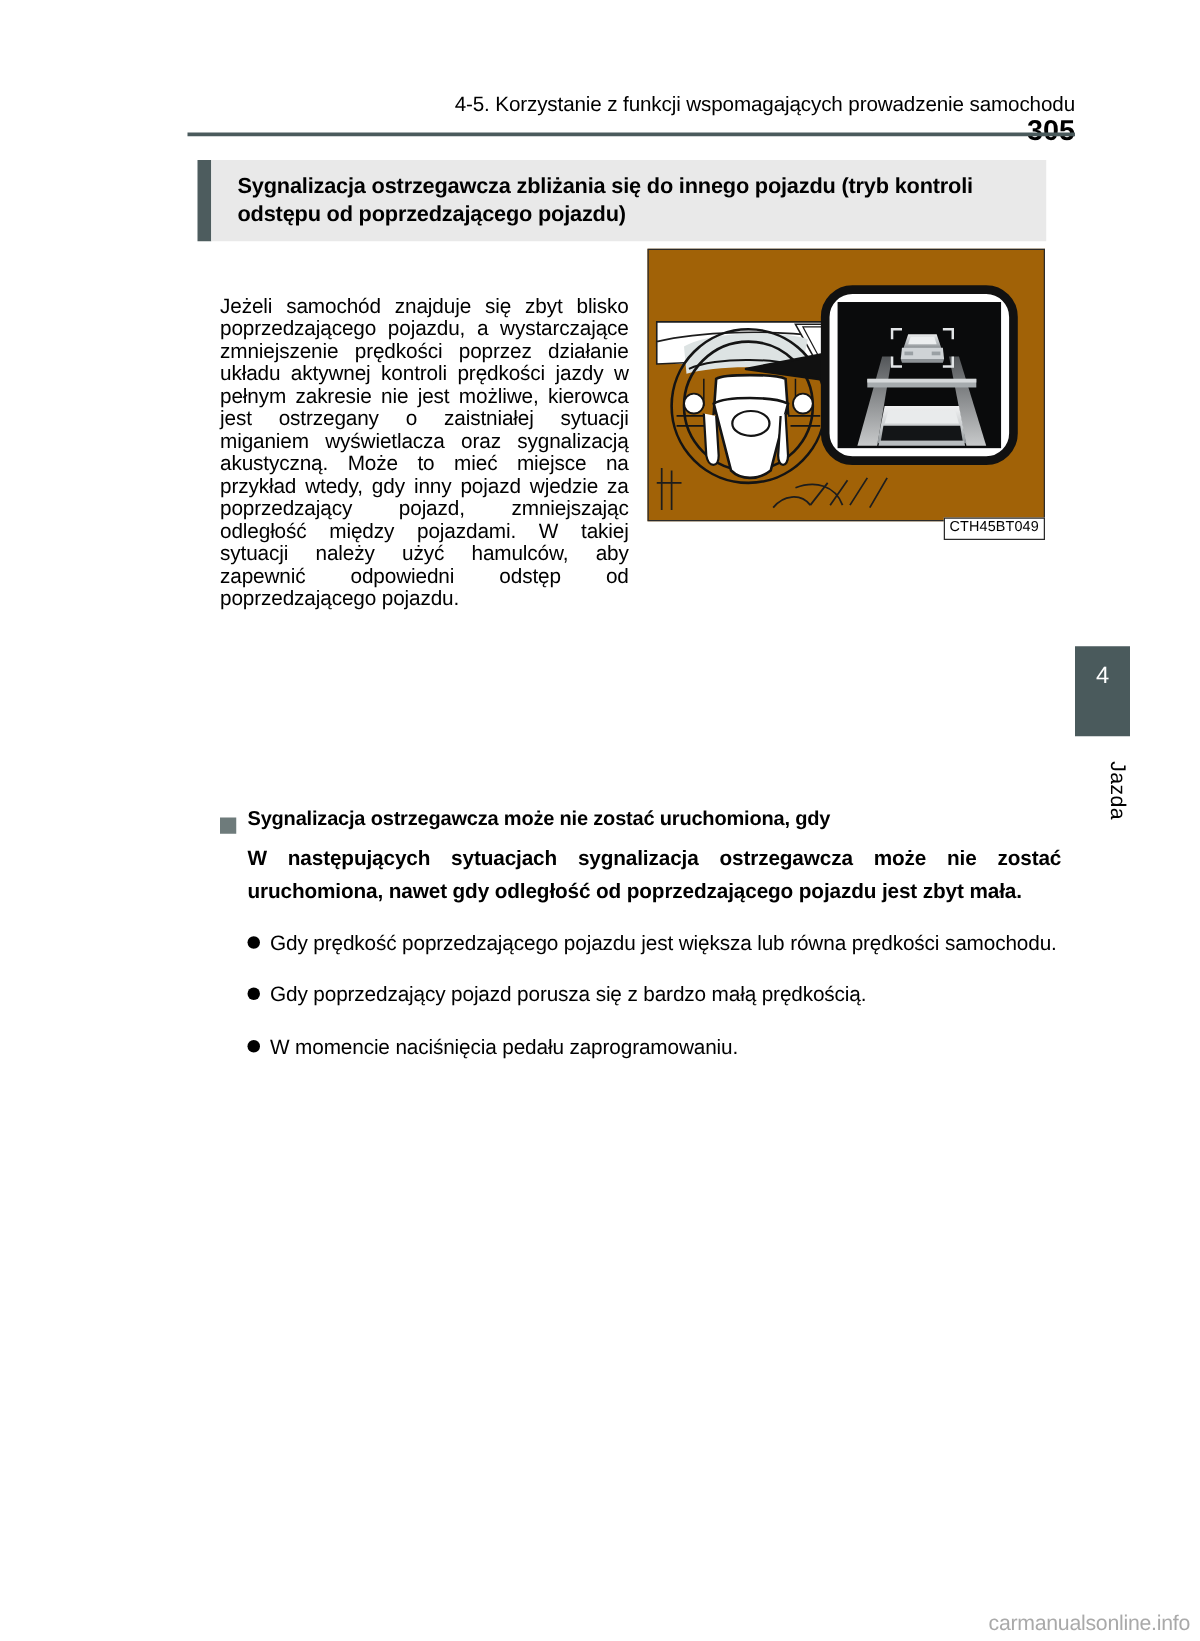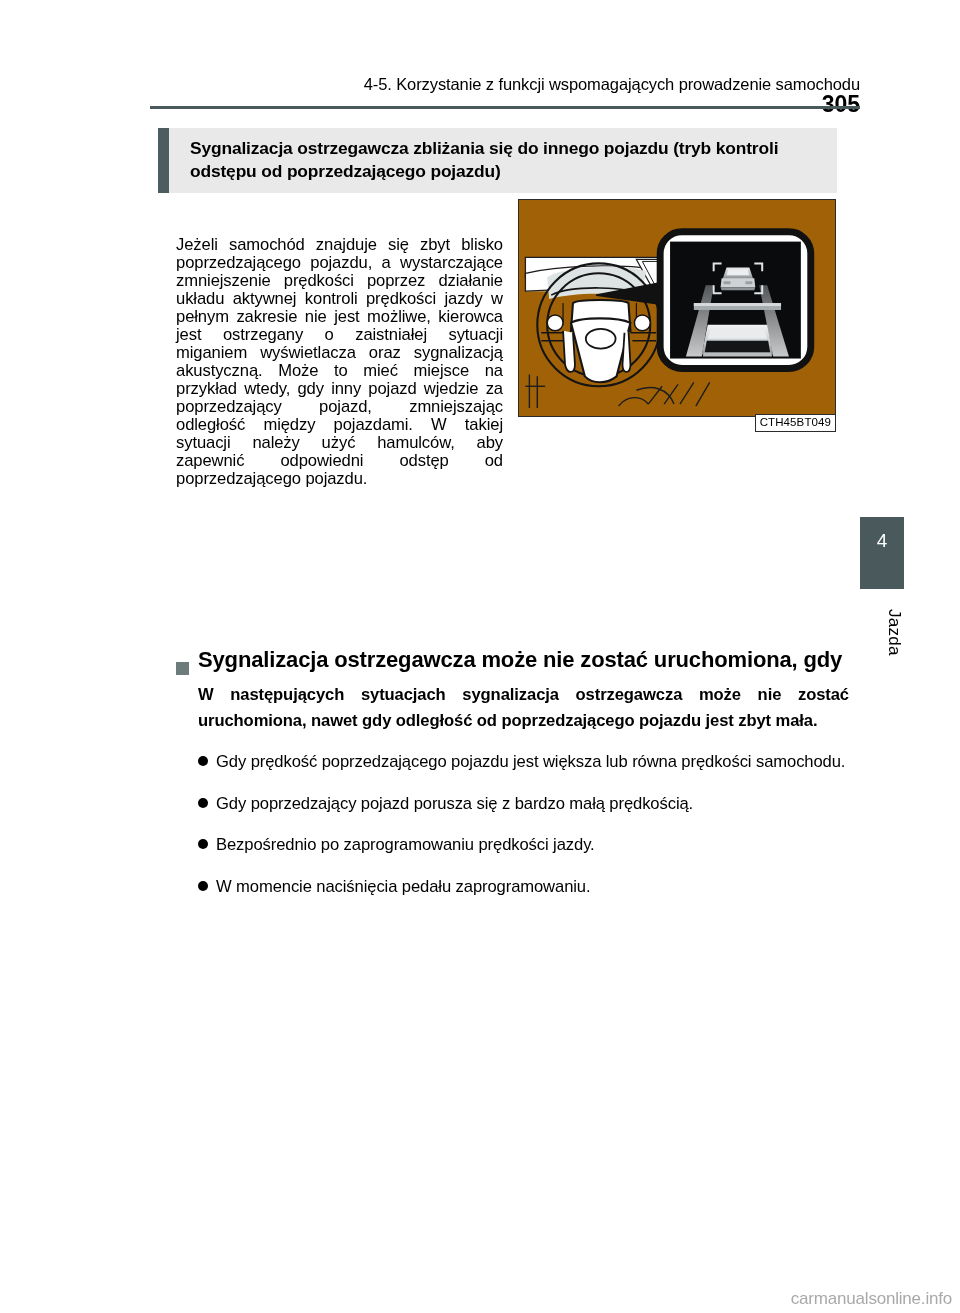--- a/index.html
+++ b/index.html
@@ -120,21 +120,21 @@
   #subsection {
     position: absolute;
     left: 176px;
     top: 646px;
     width: 675px;
   }
   .sub-head {
     display: flex;
     align-items: flex-end;
     gap: 9px;
-    font-size: 22px;
+    font-size: 16px;
     font-weight: bold;
     letter-spacing: -0.15px;
     line-height: 1.3;
   }
   .sq-bullet {
     width: 13px;
     height: 13px;
     background: #6e7b7b;
     flex: 0 0 13px;
     margin-top: 5px;
@@ -353,24 +353,20 @@
     <div class="bullet-item">
       <span class="rd-bullet"></span>
       <span class="bullet-text">Gdy prędkość poprzedzającego pojazdu jest większa lub równa prędkości samochodu.</span>
     </div>
     <div class="bullet-item">
       <span class="rd-bullet"></span>
       <span class="bullet-text nojustify">Gdy poprzedzający pojazd porusza się z bardzo małą prędkością.</span>
     </div>
     <div class="bullet-item">
       <span class="rd-bullet"></span>
-      <span class="bullet-text nojustify">Bezpośrednio po zaprogramowaniu prędkości jazdy.</span>
-    </div>
-    <div class="bullet-item">
-      <span class="rd-bullet"></span>
       <span class="bullet-text nojustify">W momencie naciśnięcia pedału zaprogramowaniu.</span>
     </div>
   </div>
 </div>
 
 <div id="chapter-tab">
   <div id="chapter-tab-block">4</div>
   <div id="chapter-tab-label">Jazda</div>
 </div>
 

